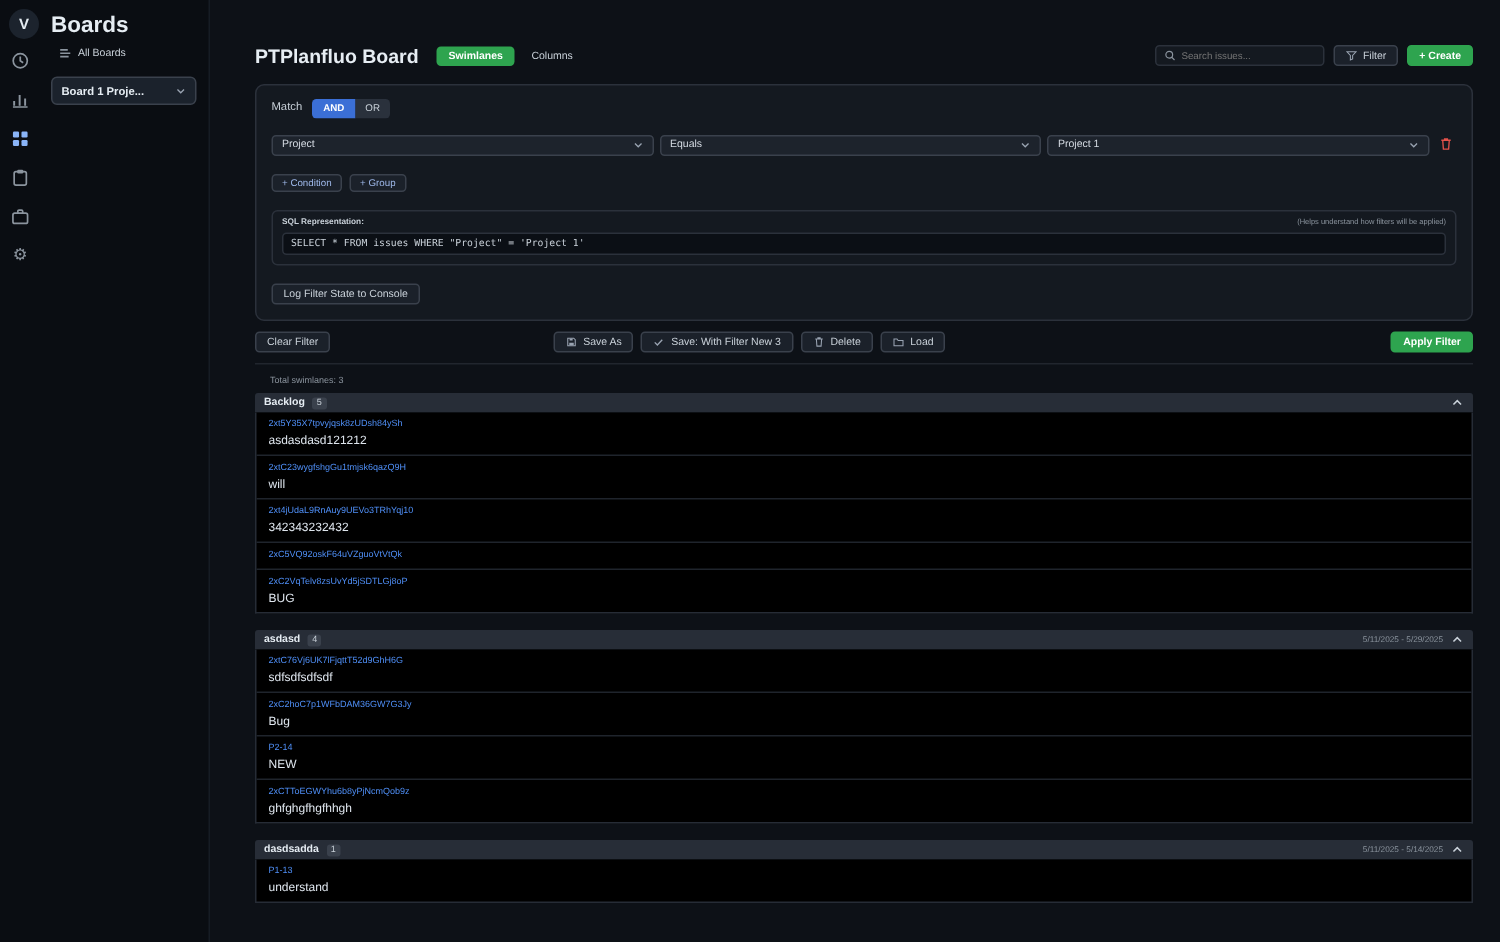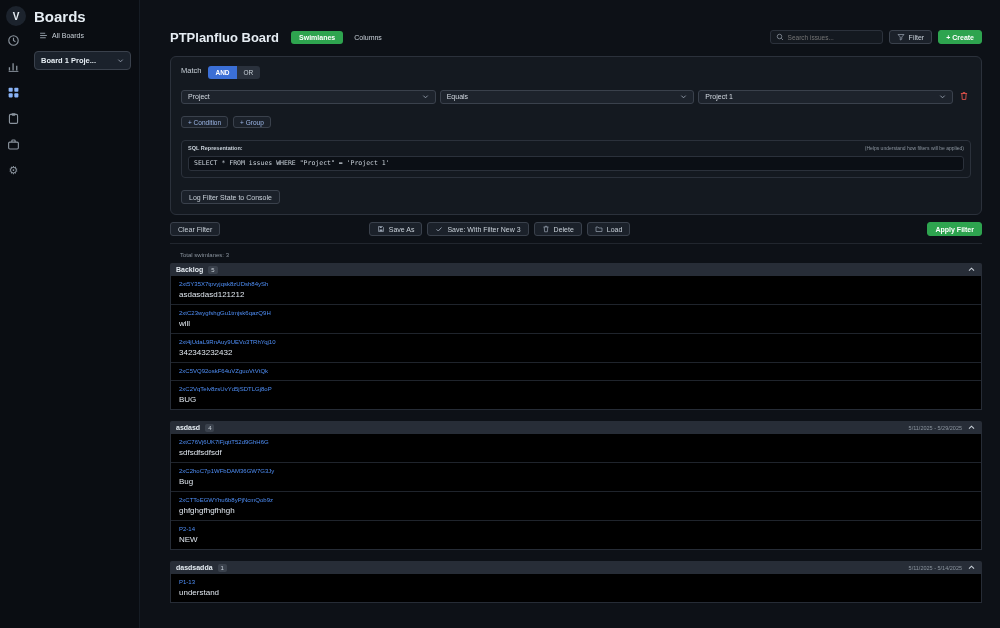--- a/index.html
+++ b/index.html
@@ -381,26 +381,26 @@
     <div class="lane-cards">
       <article class="card">
         <div class="card-key">2xtC76Vj6UK7lFjqttT52d9GhH6G</div>
         <div class="card-title">sdfsdfsdfsdf</div>
       </article>
       <article class="card">
         <div class="card-key">2xC2hoC7p1WFbDAM36GW7G3Jy</div>
         <div class="card-title">Bug</div>
       </article>
       <article class="card">
+        <div class="card-key">P2-14</div>
+        <div class="card-title">NEW</div>
+      </article>
+      <article class="card">
         <div class="card-key">2xCTToEGWYhu6b8yPjNcmQob9z</div>
         <div class="card-title">ghfghgfhgfhhgh</div>
-      </article>
-      <article class="card">
-        <div class="card-key">P2-14</div>
-        <div class="card-title">NEW</div>
       </article>
     </div>
   </section>
 
   <section class="swimlane">
     <header class="lane-header">
       <span class="lane-title">dasdsadda</span>
       <span class="lane-count">1</span>
       <span class="lane-spacer"></span>
       <span class="lane-dates">5/11/2025 - 5/14/2025</span>

